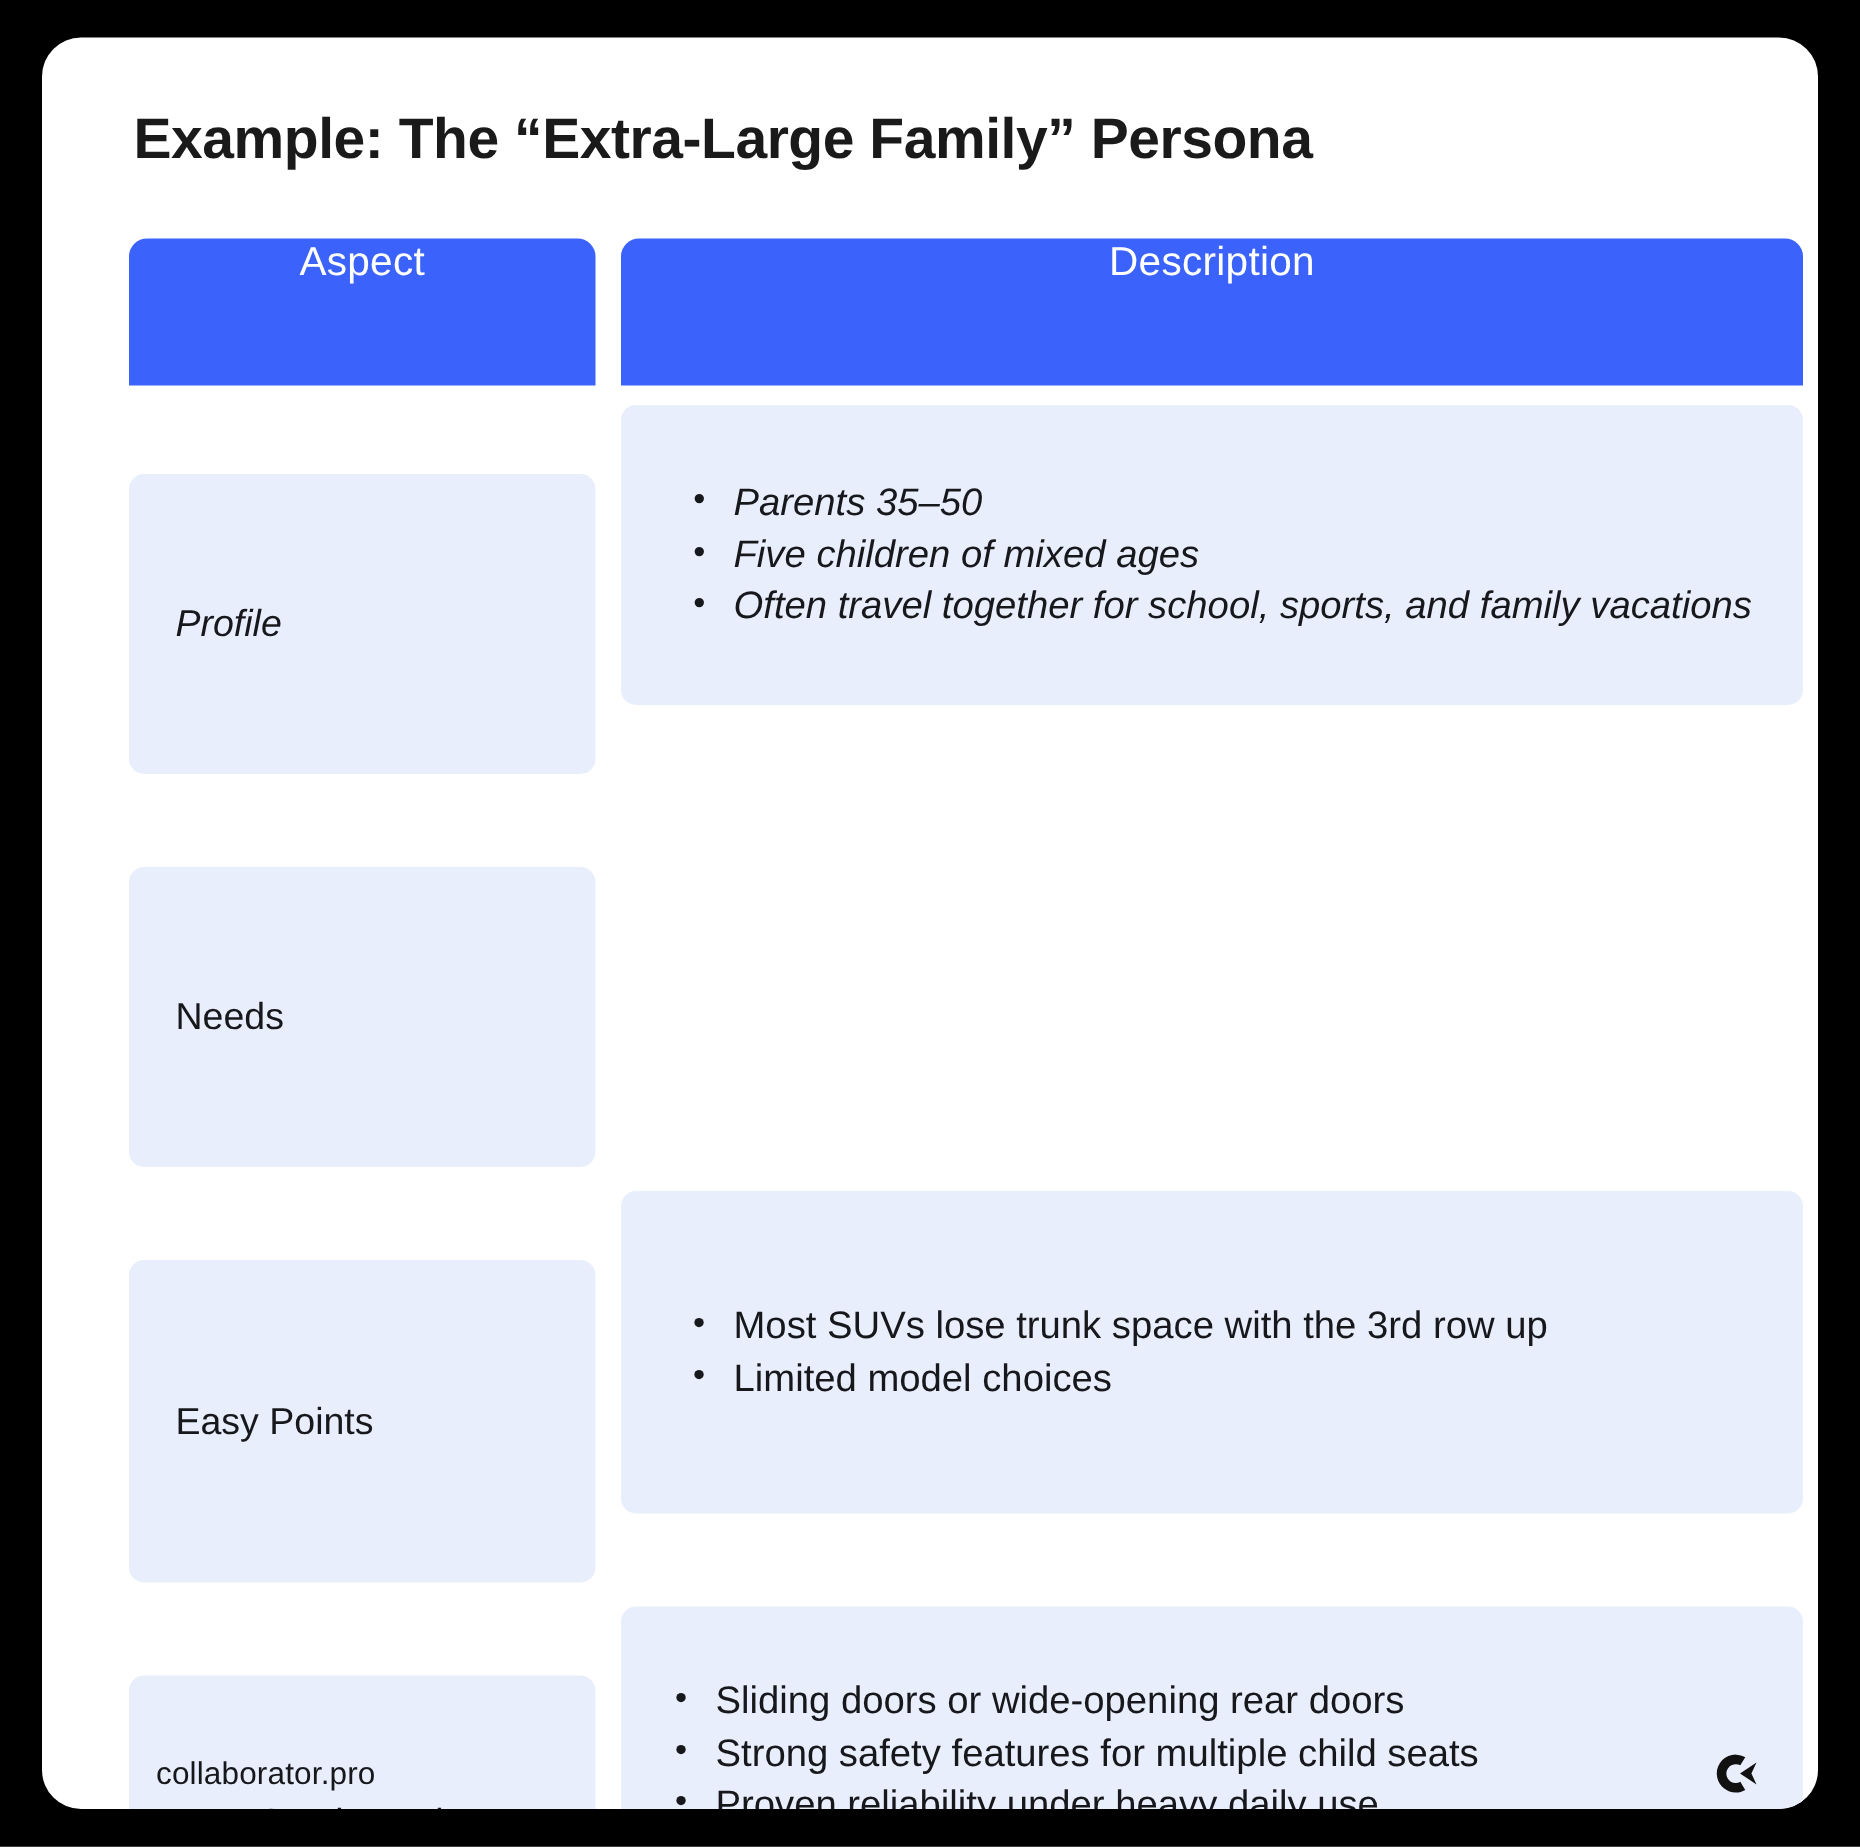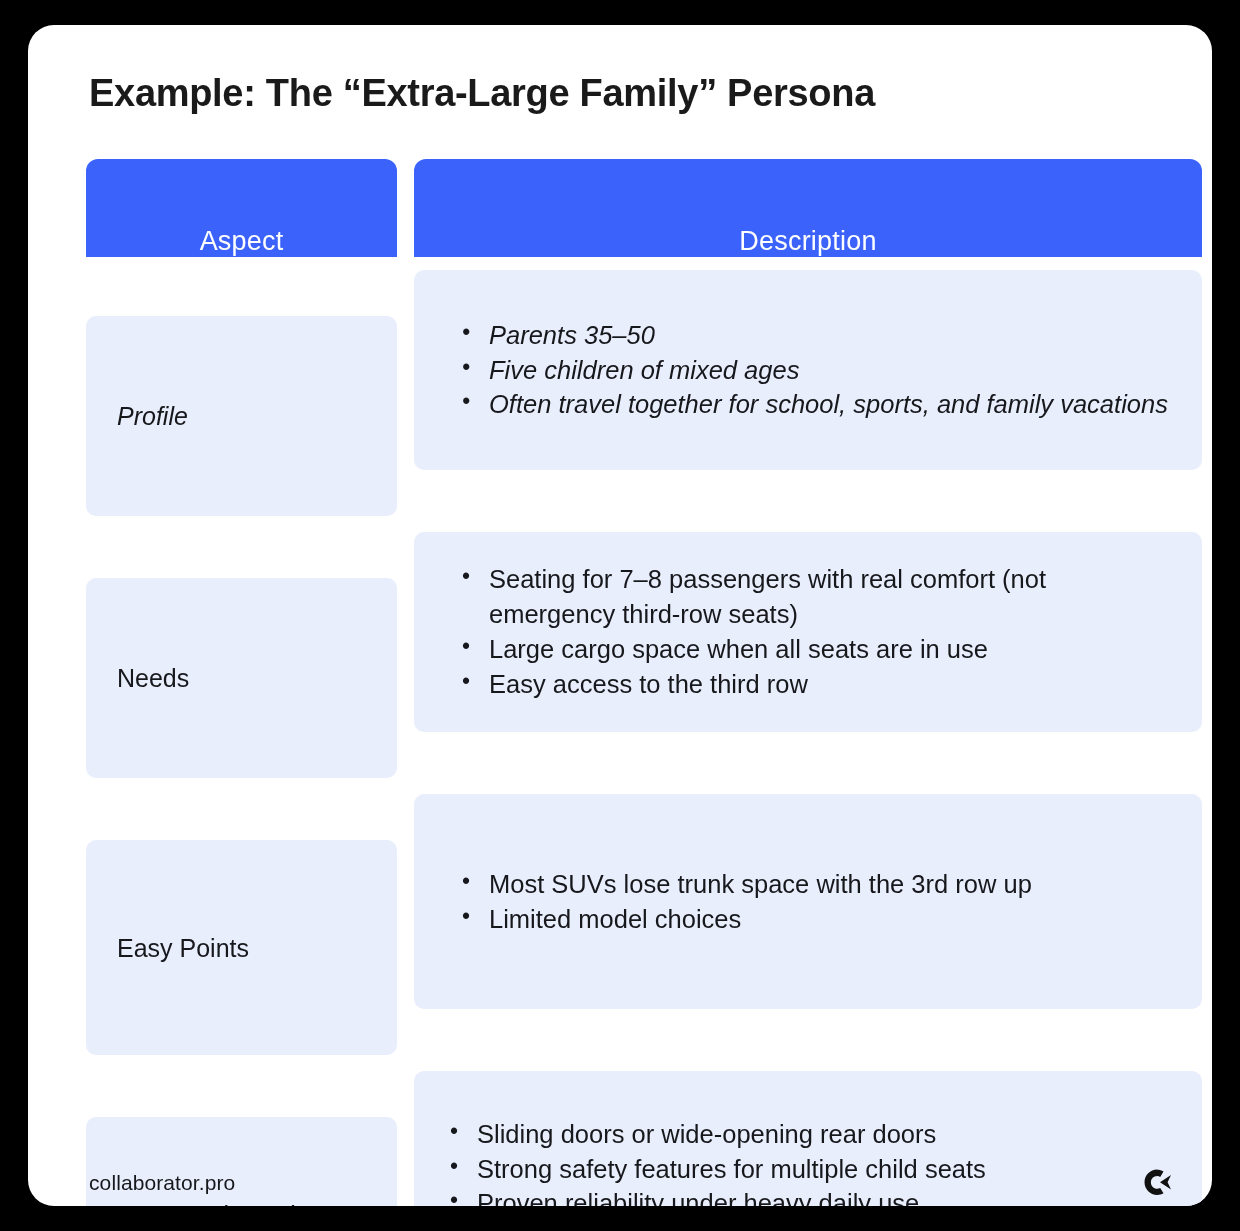--- a/index.html
+++ b/index.html
@@ -73,21 +73,21 @@
     align-items:center;
     padding:0 24px 0 48px;
   }
 
   
   #header-row .cell-aspect,
   #header-row .cell-desc {
     background:#3b63fb;
     height:98px;
     justify-content:center;
-    align-items:flex-end;
+    align-items:flex-start;
     padding:0;
     border-radius:12px 12px 0 0;
   }
   #header-row { margin-bottom:13px; }
 
   .header-text {
     color:#ffffff;
     font-size:27px;
     font-weight:500;
     letter-spacing:0.2px;
@@ -147,20 +147,21 @@
     height:40px;
     display:flex;
     align-items:center;
     justify-content:space-between;
   }
 
   #footer-site {
     font-size:21px;
     color:#17181c;
     letter-spacing:0.1px;
+    margin-left:15px;
   }
 
   #brand-logo { width:34px; height:34px; display:block; }
 </style>
 </head>
 <body>
 
 <div id="frame">
   <div id="card">
 
@@ -186,27 +187,20 @@
             <li>Parents 35–50</li>
             <li>Five children of mixed ages</li>
             <li>Often travel together for school, sports, and family vacations</li>
           </ul>
         </div>
       </div>
 
       <div class="trow body-row" id="row-needs">
         <div class="cell-aspect">
           <span class="aspect-text">Needs</span>
-        </div>
-        <div class="cell-desc">
-          <ul class="bullets">
-            <li>Seating for 7–8 passengers with real comfort (not emergency third-row seats)</li>
-            <li>Large cargo space when all seats are in use</li>
-            <li>Easy access to the third row</li>
-          </ul>
         </div>
       </div>
 
       <div class="trow body-row" id="row-pain">
         <div class="cell-aspect">
           <span class="aspect-text">Easy Points</span>
         </div>
         <div class="cell-desc">
           <ul class="bullets">
             <li>Most SUVs lose trunk space with the 3rd row up</li>

